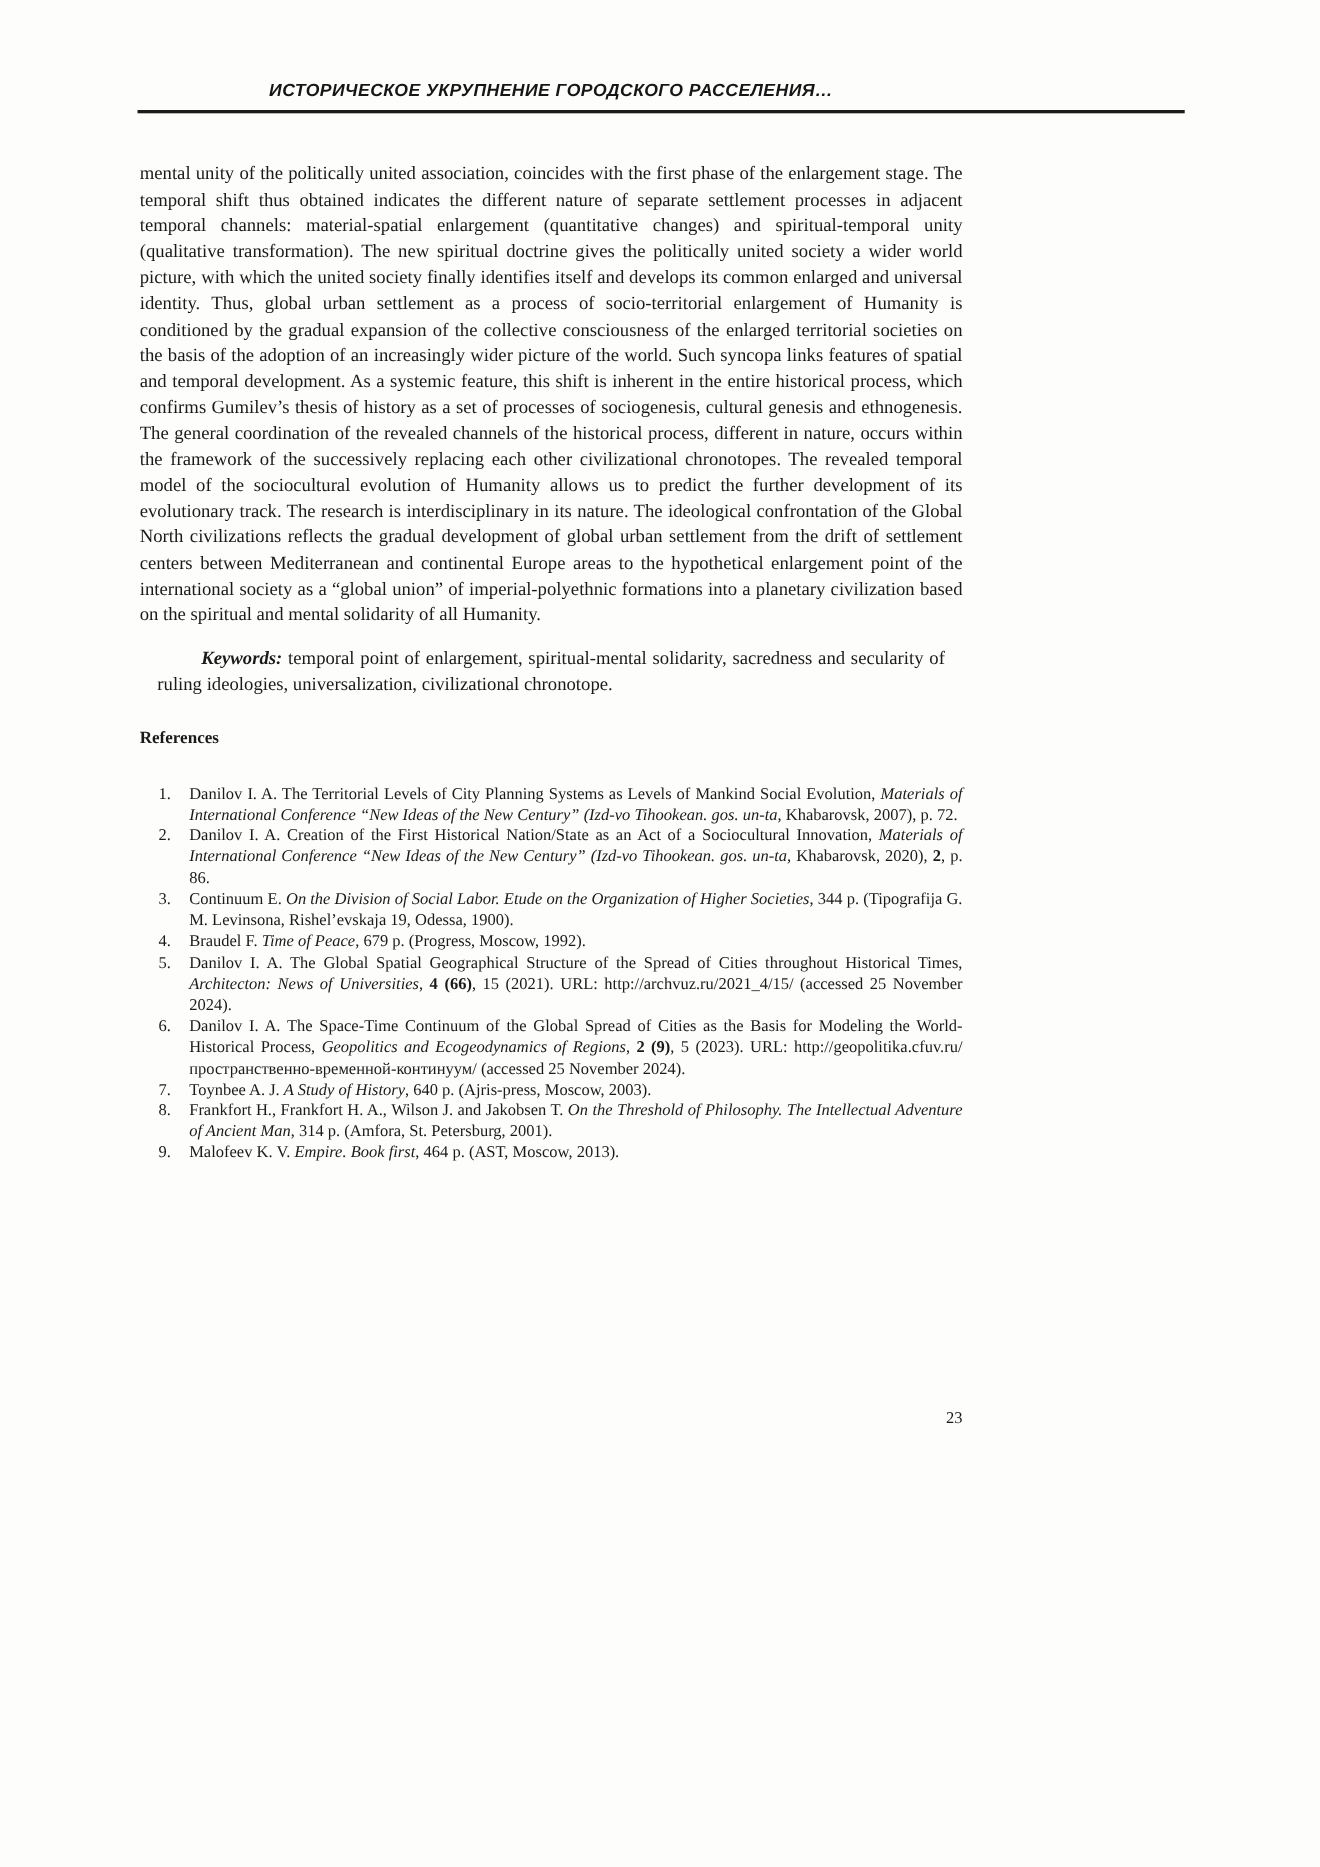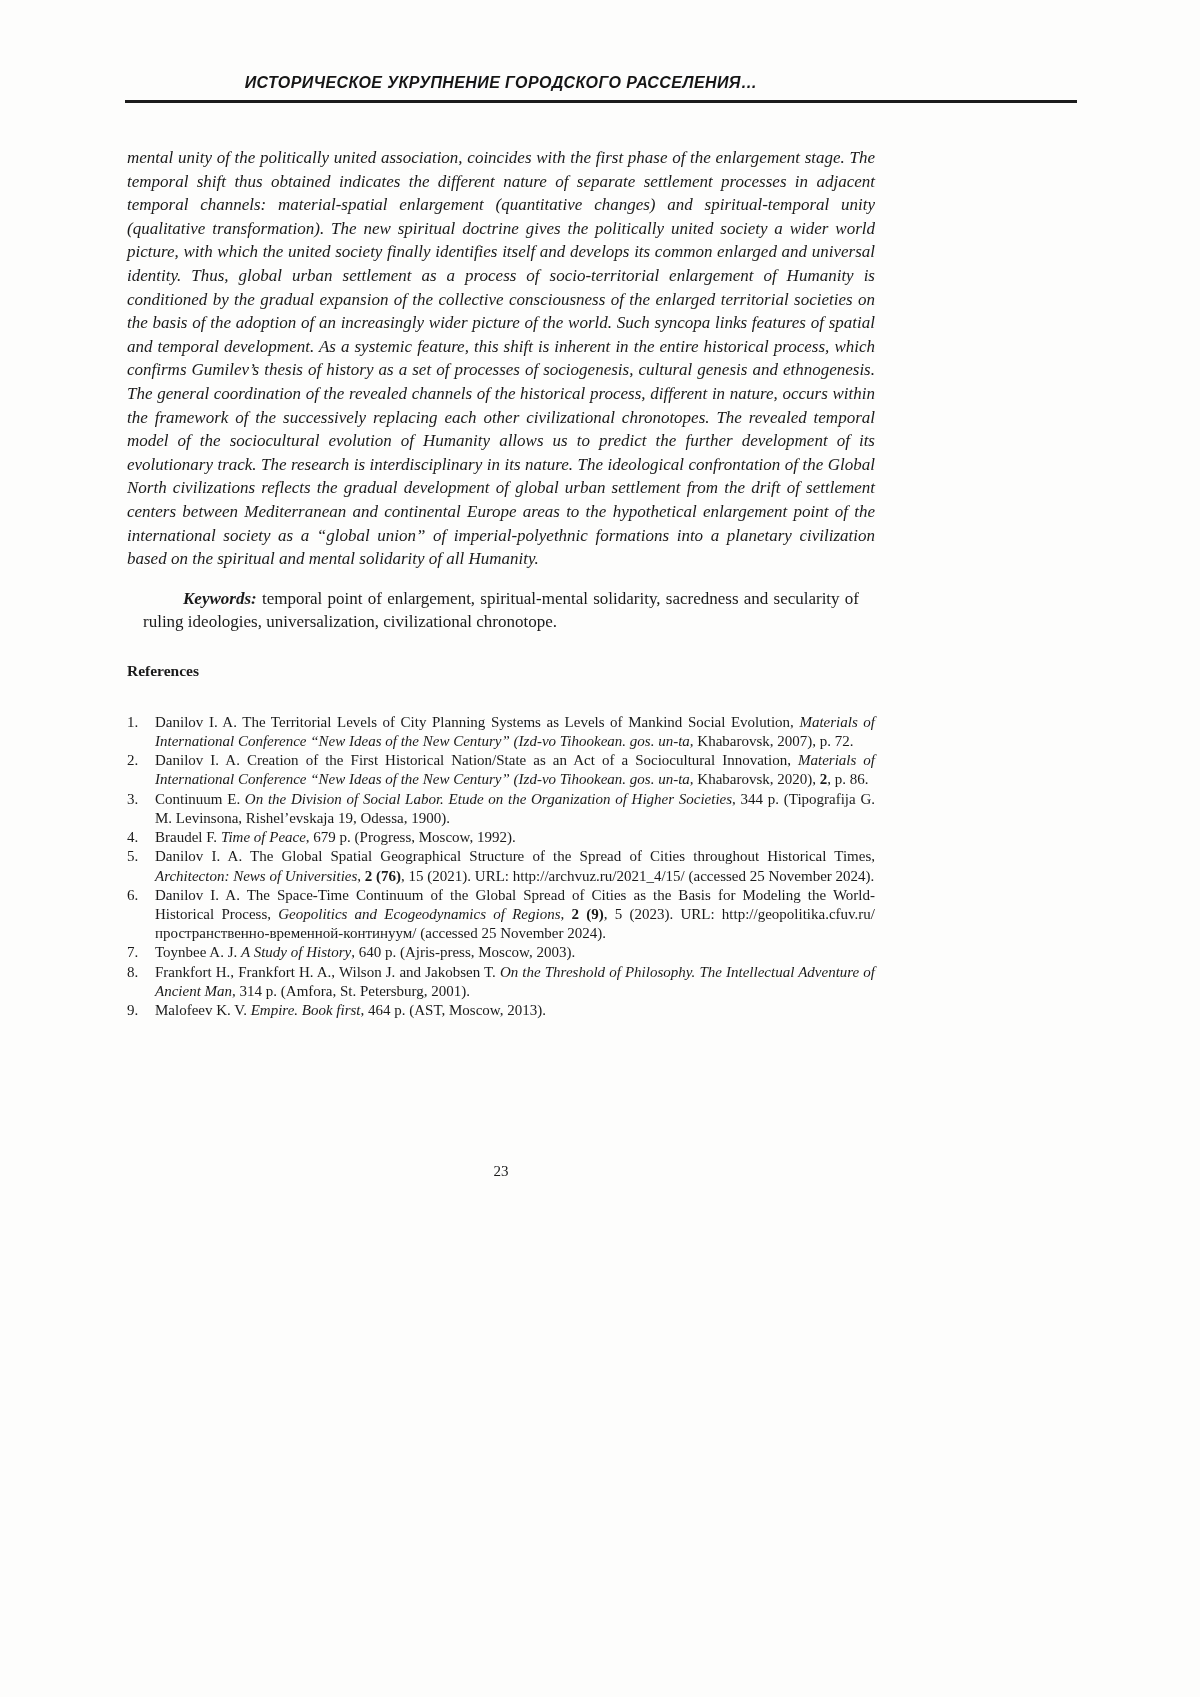--- a/index.html
+++ b/index.html
@@ -43,21 +43,20 @@
     position: absolute;
     left: 127px;
     top: 146px;
     width: 748px;
   }
   .abstract {
     font-size: 17px;
     line-height: 23.6px;
     text-align: justify;
     margin: 0;
-    font-style: italic;
   }
   .keywords {
     font-size: 17px;
     line-height: 23.6px;
     text-align: justify;
     text-indent: 40px;
     margin: 16px;
   }
   .kw-label { font-weight: 700; font-style: italic; }
   .refs-heading {
@@ -69,34 +68,35 @@
   }
   .refs {
     margin-top: 33px;
     font-size: 15px;
     line-height: 19.2px;
   }
   .ref {
     padding-left: 28px;
     text-indent: -28px;
     text-align: justify;
+    margin-left: 17px;
   }
   .ref-num {
     display: inline-block;
     width: 28px;
     text-indent: 0;
   }
   .it { font-style: italic; }
   .bd { font-weight: 700; }
   .page-number {
     position: absolute;
     left: 127px;
-    top: 1163px;
+    top: 1282px;
     width: 748px;
-    text-align: center;
+    text-align: right;
     font-size: 15px;
   }
 </style>
 </head>
 <body>
 
 <div class="page">
 
   <div class="running-head">ИСТОРИЧЕСКОЕ УКРУПНЕНИЕ ГОРОДСКОГО РАССЕЛЕНИЯ…</div>
 
@@ -108,21 +108,21 @@
 
     <p class="keywords"><span class="kw-label">Keywords:</span><span> temporal point of enlargement, spiritual-mental solidarity, sacredness and secularity of ruling ideologies, universalization, civilizational chronotope.</span></p>
 
     <h2 class="refs-heading">References</h2>
 
     <div class="refs">
         <div class="ref"><span class="ref-num">1.</span><span>Danilov I. A. The Territorial Levels of City Planning Systems as Levels of Mankind Social Evolution, </span><span class="it">Materials of International Conference “New Ideas of the New Century” (Izd-vo Tihookean. gos. un-ta,</span><span> Khabarovsk, 2007), p. 72.</span></div>
         <div class="ref"><span class="ref-num">2.</span><span>Danilov I. A. Creation of the First Historical Nation/State as an Act of a Sociocultural Innovation, </span><span class="it">Materials of International Conference “New Ideas of the New Century” (Izd-vo Tihookean. gos. un-ta,</span><span> Khabarovsk, 2020), </span><span class="bd">2</span><span>, p. 86.</span></div>
         <div class="ref"><span class="ref-num">3.</span><span>Continuum E. </span><span class="it">On the Division of Social Labor. Etude on the Organization of Higher Societies</span><span>, 344 p. (Tipografija G. M. Levinsona, Rishel’evskaja 19, Odessa, 1900).</span></div>
         <div class="ref"><span class="ref-num">4.</span><span>Braudel F. </span><span class="it">Time of Peace</span><span>, 679 p. (Progress, Moscow, 1992).</span></div>
-        <div class="ref"><span class="ref-num">5.</span><span>Danilov I. A. The Global Spatial Geographical Structure of the Spread of Cities throughout Historical Times, </span><span class="it">Architecton: News of Universities</span><span>, </span><span class="bd">2 (76)</span><span>, 15 (2021). URL: http://archvuz.ru/2021_4/15/ (accessed 25 November 2024).</span></div>
+        <div class="ref"><span class="ref-num">5.</span><span>Danilov I. A. The Global Spatial Geographical Structure of the Spread of Cities throughout Historical Times, </span><span class="it">Architecton: News of Universities</span><span>, </span><span class="bd">4 (66)</span><span>, 15 (2021). URL: http://archvuz.ru/2021_4/15/ (accessed 25 November 2024).</span></div>
         <div class="ref"><span class="ref-num">6.</span><span>Danilov I. A. The Space-Time Continuum of the Global Spread of Cities as the Basis for Modeling the World-Historical Process, </span><span class="it">Geopolitics and Ecogeodynamics of Regions</span><span>, </span><span class="bd">2 (9)</span><span>, 5 (2023). URL: http://geopolitika.cfuv.ru/пространственно-временной-континуум/ (accessed 25 November 2024).</span></div>
         <div class="ref"><span class="ref-num">7.</span><span>Toynbee A. J. </span><span class="it">A Study of History</span><span>, 640 p. (Ajris-press, Moscow, 2003).</span></div>
         <div class="ref"><span class="ref-num">8.</span><span>Frankfort H., Frankfort H. A., Wilson J. and Jakobsen T. </span><span class="it">On the Threshold of Philosophy. The Intellectual Adventure of Ancient Man</span><span>, 314 p. (Amfora, St. Petersburg, 2001).</span></div>
         <div class="ref"><span class="ref-num">9.</span><span>Malofeev K. V. </span><span class="it">Empire. Book first</span><span>, 464 p. (AST, Moscow, 2013).</span></div>
       </div>
 
   </div>
 
   <div class="page-number">23</div>
 

